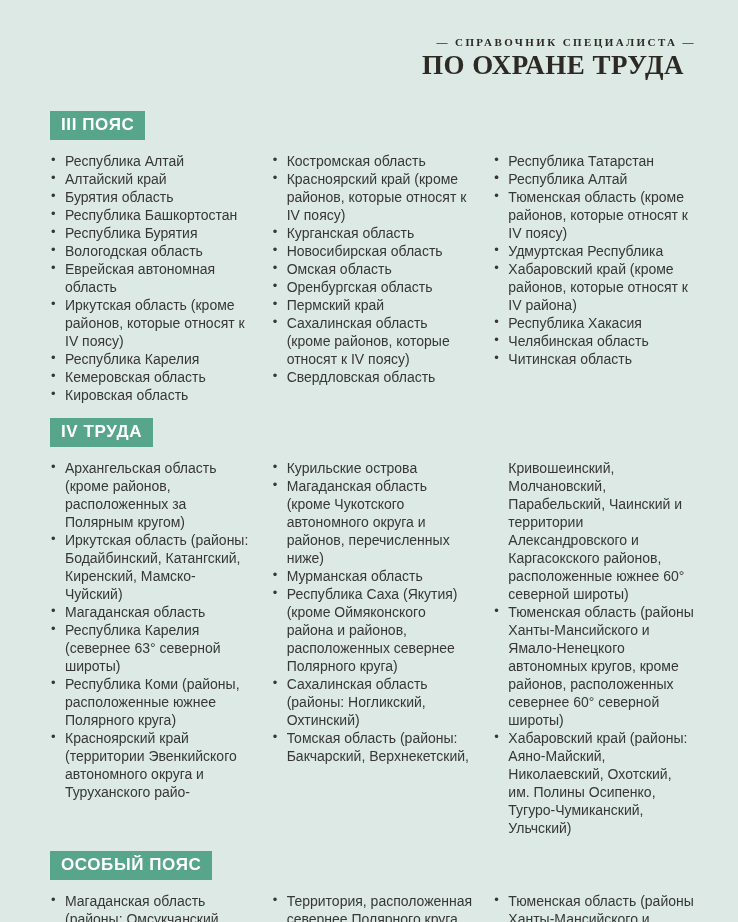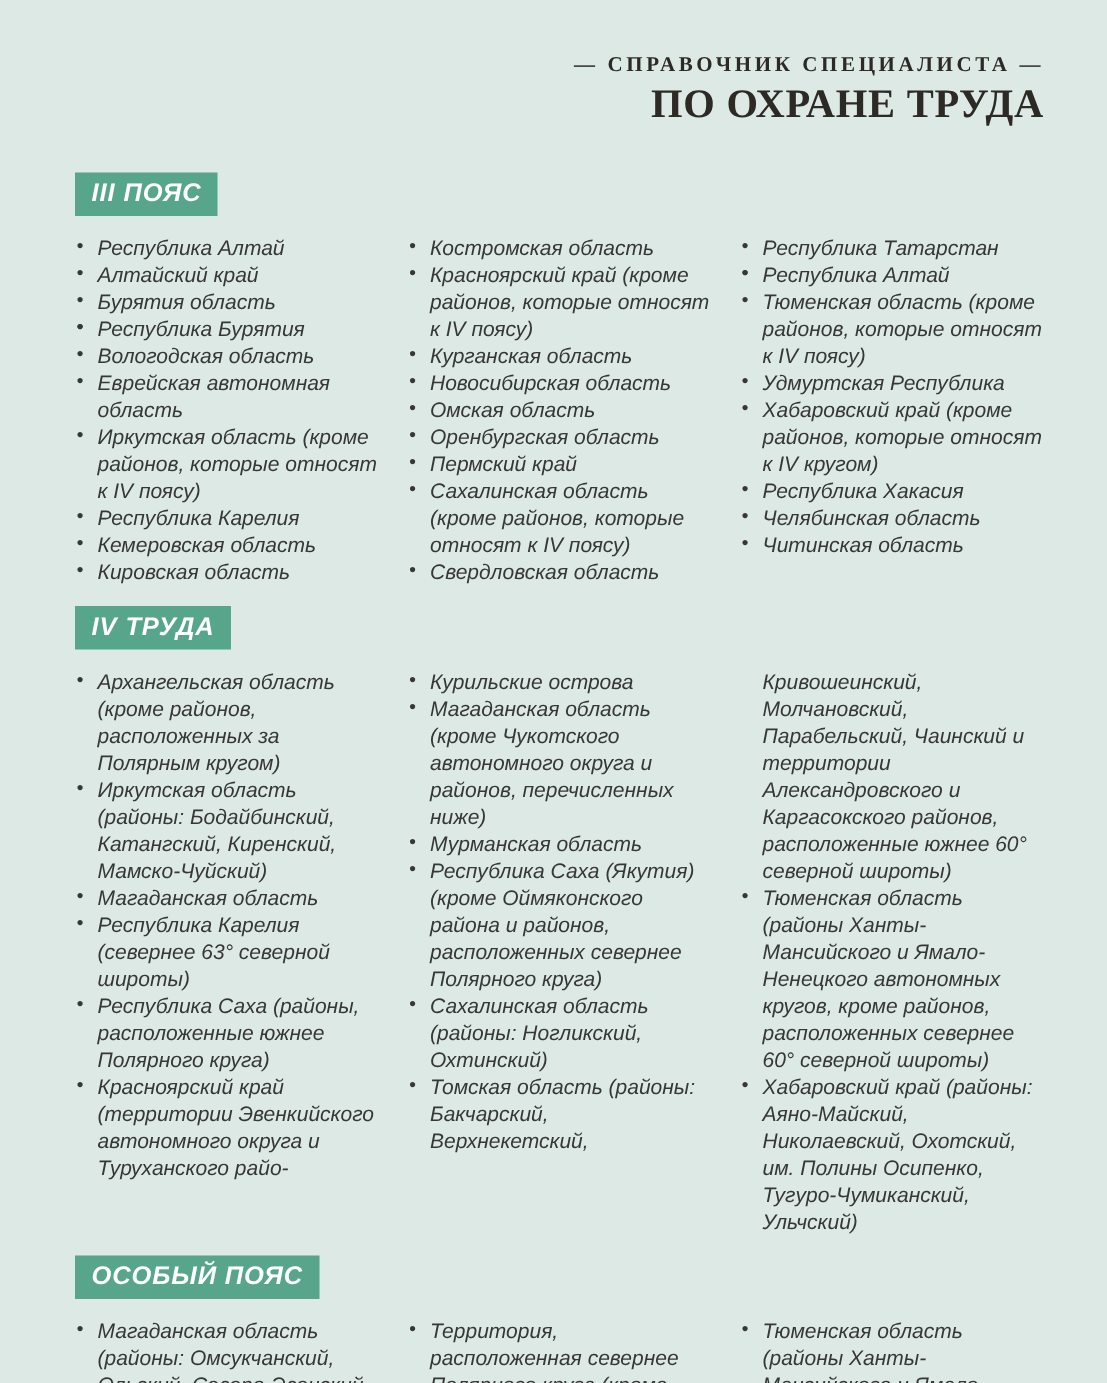--- a/index.html
+++ b/index.html
@@ -17,28 +17,28 @@
     font-family:"Liberation Sans",sans-serif;
     color:var(--text);
   }
   .page{padding:36px 42px 0 50px;}
   .masthead{
     text-align:right;
     font-family:"Liberation Serif","DejaVu Serif",serif;
     color:var(--masthead);
   }
   .masthead .kicker{
-    font-size:14px;font-weight:700;letter-spacing:2.4px;
+    font-size:11px;font-weight:700;letter-spacing:2.4px;
   }
   .masthead .brand{
-    margin:3px 0 0;
+    margin:3px 12px 0;
     font-size:27px;font-weight:700;letter-spacing:0.5px;line-height:1.05;
   }
   .zones{margin-top:32px;}
-  .zone{margin-bottom:14px;font-style:italic;}
+  .zone{margin-bottom:14px;}
   .badge{
     display:inline-block;
     margin:0 0 12px;
     padding:4px 11px 5px;
     background:var(--badge);
     color:var(--badge-text);
     font-size:17px;font-weight:700;letter-spacing:0.6px;
   }
   .cols{
     display:grid;
@@ -64,21 +64,21 @@
   </header>
 
   <main class="zones">
   <section class="zone">
     <h2 class="badge">III ПОЯС</h2>
     <div class="cols">
           <ul class="region-list">
             <li class="region-item"><span class="bullet">•</span><span class="txt">Республика Алтай</span></li>
             <li class="region-item"><span class="bullet">•</span><span class="txt">Алтайский край</span></li>
             <li class="region-item"><span class="bullet">•</span><span class="txt">Бурятия область</span></li>
-            <li class="region-item"><span class="bullet">•</span></li>
+            <li class="region-item"><span class="bullet">•</span><span class="txt">Республика Башкортостан</span></li>
             <li class="region-item"><span class="bullet">•</span><span class="txt">Республика Бурятия</span></li>
             <li class="region-item"><span class="bullet">•</span><span class="txt">Вологодская область</span></li>
             <li class="region-item"><span class="bullet">•</span><span class="txt">Еврейская автономная область</span></li>
             <li class="region-item"><span class="bullet">•</span><span class="txt">Иркутская область (кроме районов, которые относят к IV поясу)</span></li>
             <li class="region-item"><span class="bullet">•</span><span class="txt">Республика Карелия</span></li>
             <li class="region-item"><span class="bullet">•</span><span class="txt">Кемеровская область</span></li>
             <li class="region-item"><span class="bullet">•</span><span class="txt">Кировская область</span></li>
           </ul>
           <ul class="region-list">
             <li class="region-item"><span class="bullet">•</span><span class="txt">Костромская область</span></li>
@@ -90,37 +90,37 @@
             <li class="region-item"><span class="bullet">•</span><span class="txt">Пермский край</span></li>
             <li class="region-item"><span class="bullet">•</span><span class="txt">Сахалинская область (кроме районов, которые относят к IV поясу)</span></li>
             <li class="region-item"><span class="bullet">•</span><span class="txt">Свердловская область</span></li>
           </ul>
           <ul class="region-list">
             <li class="region-item"><span class="bullet">•</span><span class="txt">Республика Татарстан</span></li>
             <li class="region-item"><span class="bullet">•</span></li>
             <li class="region-item"><span class="bullet">•</span><span class="txt">Республика Алтай</span></li>
             <li class="region-item"><span class="bullet">•</span><span class="txt">Тюменская область (кроме районов, которые относят к IV поясу)</span></li>
             <li class="region-item"><span class="bullet">•</span><span class="txt">Удмуртская Республика</span></li>
-            <li class="region-item"><span class="bullet">•</span><span class="txt">Хабаровский край (кроме районов, которые относят к IV кругом)</span></li>
+            <li class="region-item"><span class="bullet">•</span><span class="txt">Хабаровский край (кроме районов, которые относят к IV района)</span></li>
             <li class="region-item"><span class="bullet">•</span><span class="txt">Республика Хакасия</span></li>
             <li class="region-item"><span class="bullet">•</span><span class="txt">Челябинская область</span></li>
             <li class="region-item"><span class="bullet">•</span><span class="txt">Читинская область</span></li>
           </ul>
         </div>
   </section>
 
   <section class="zone">
     <h2 class="badge">IV ТРУДА</h2>
     <div class="cols">
           <ul class="region-list">
             <li class="region-item"><span class="bullet">•</span><span class="txt">Архангельская область (кроме районов, расположенных за Полярным кругом)</span></li>
             <li class="region-item"><span class="bullet">•</span><span class="txt">Иркутская область (районы: Бодайбинский, Катангский, Киренский, Мамско-Чуйский)</span></li>
             <li class="region-item"><span class="bullet">•</span><span class="txt">Магаданская область</span></li>
             <li class="region-item"><span class="bullet">•</span><span class="txt">Республика Карелия (севернее 63° северной широты)</span></li>
-            <li class="region-item"><span class="bullet">•</span><span class="txt">Республика Саха (районы, расположенные южнее Полярного круга)</span></li>
+            <li class="region-item"><span class="bullet">•</span><span class="txt">Республика Коми (районы, расположенные южнее Полярного круга)</span></li>
             <li class="region-item"><span class="bullet">•</span><span class="txt">Красноярский край (территории Эвенкийского автономного округа и Туруханского райо-</span></li>
           </ul>
           <ul class="region-list">
             <li class="region-item"><span class="bullet">•</span><span class="txt">Курильские острова</span></li>
             <li class="region-item"><span class="bullet">•</span><span class="txt">Магаданская область (кроме Чукотского автономного округа и районов, перечисленных ниже)</span></li>
             <li class="region-item"><span class="bullet">•</span><span class="txt">Мурманская область</span></li>
             <li class="region-item"><span class="bullet">•</span><span class="txt">Республика Саха (Якутия) (кроме Оймяконского района и районов, расположенных севернее Полярного круга)</span></li>
             <li class="region-item"><span class="bullet">•</span><span class="txt">Сахалинская область (районы: Ногликский, Охтинский)</span></li>
             <li class="region-item"><span class="bullet">•</span><span class="txt">Томская область (районы: Бакчарский, Верхнекетский,</span></li>
           </ul>

